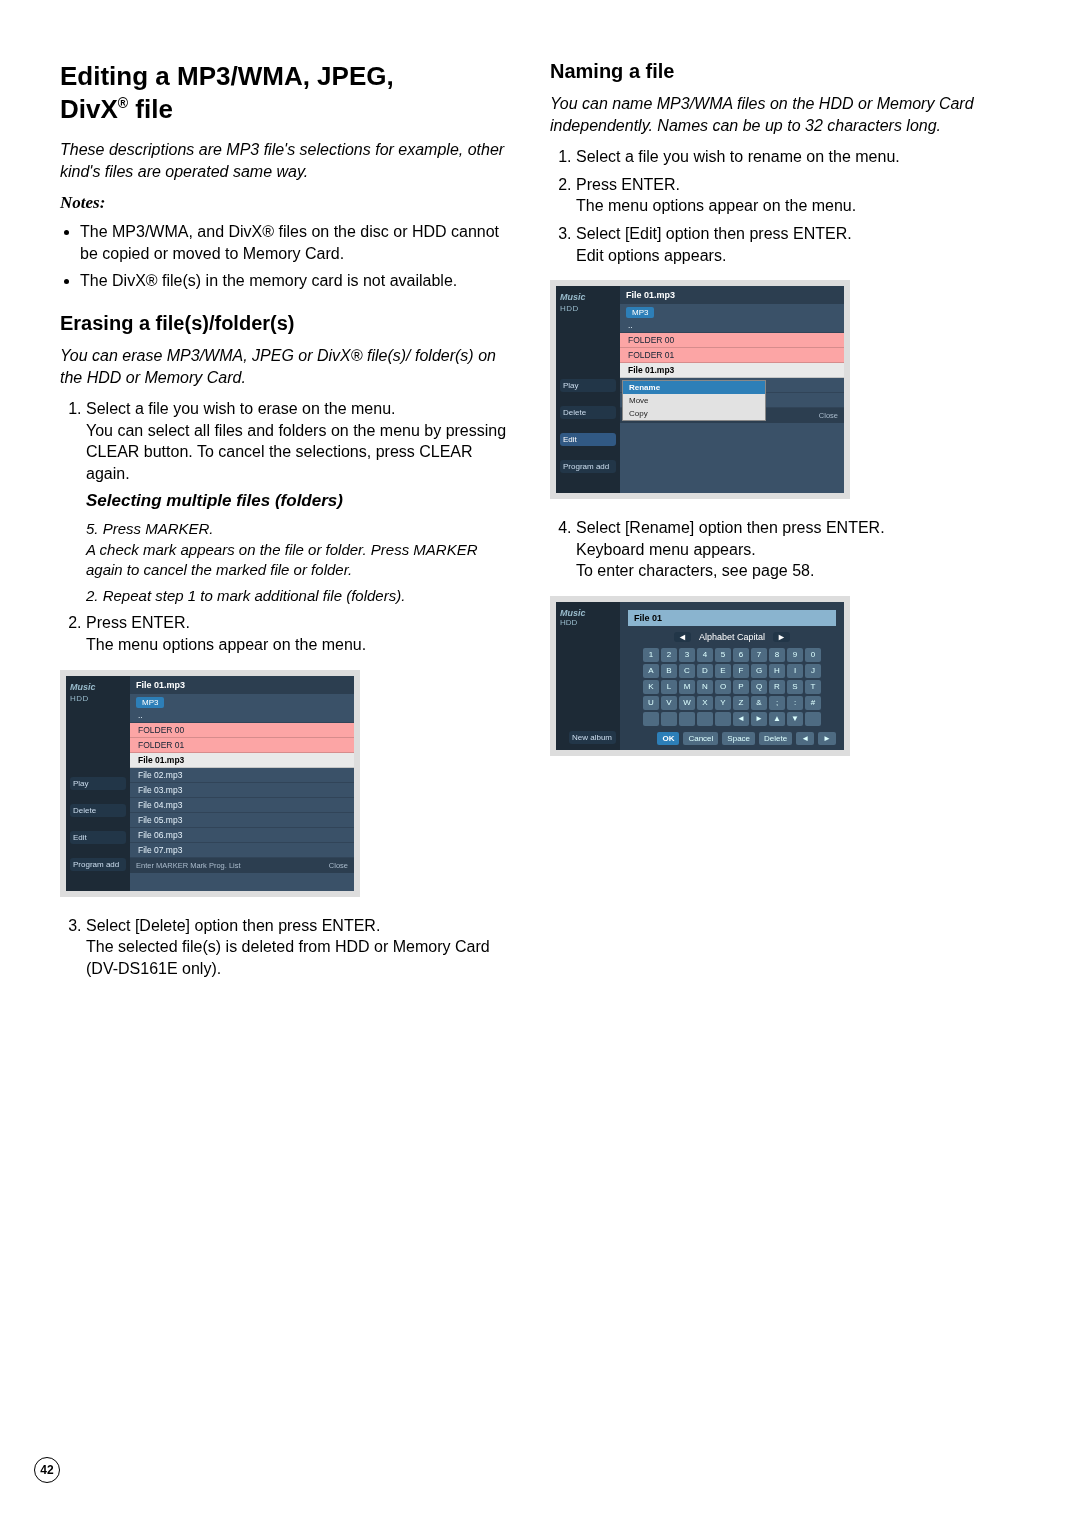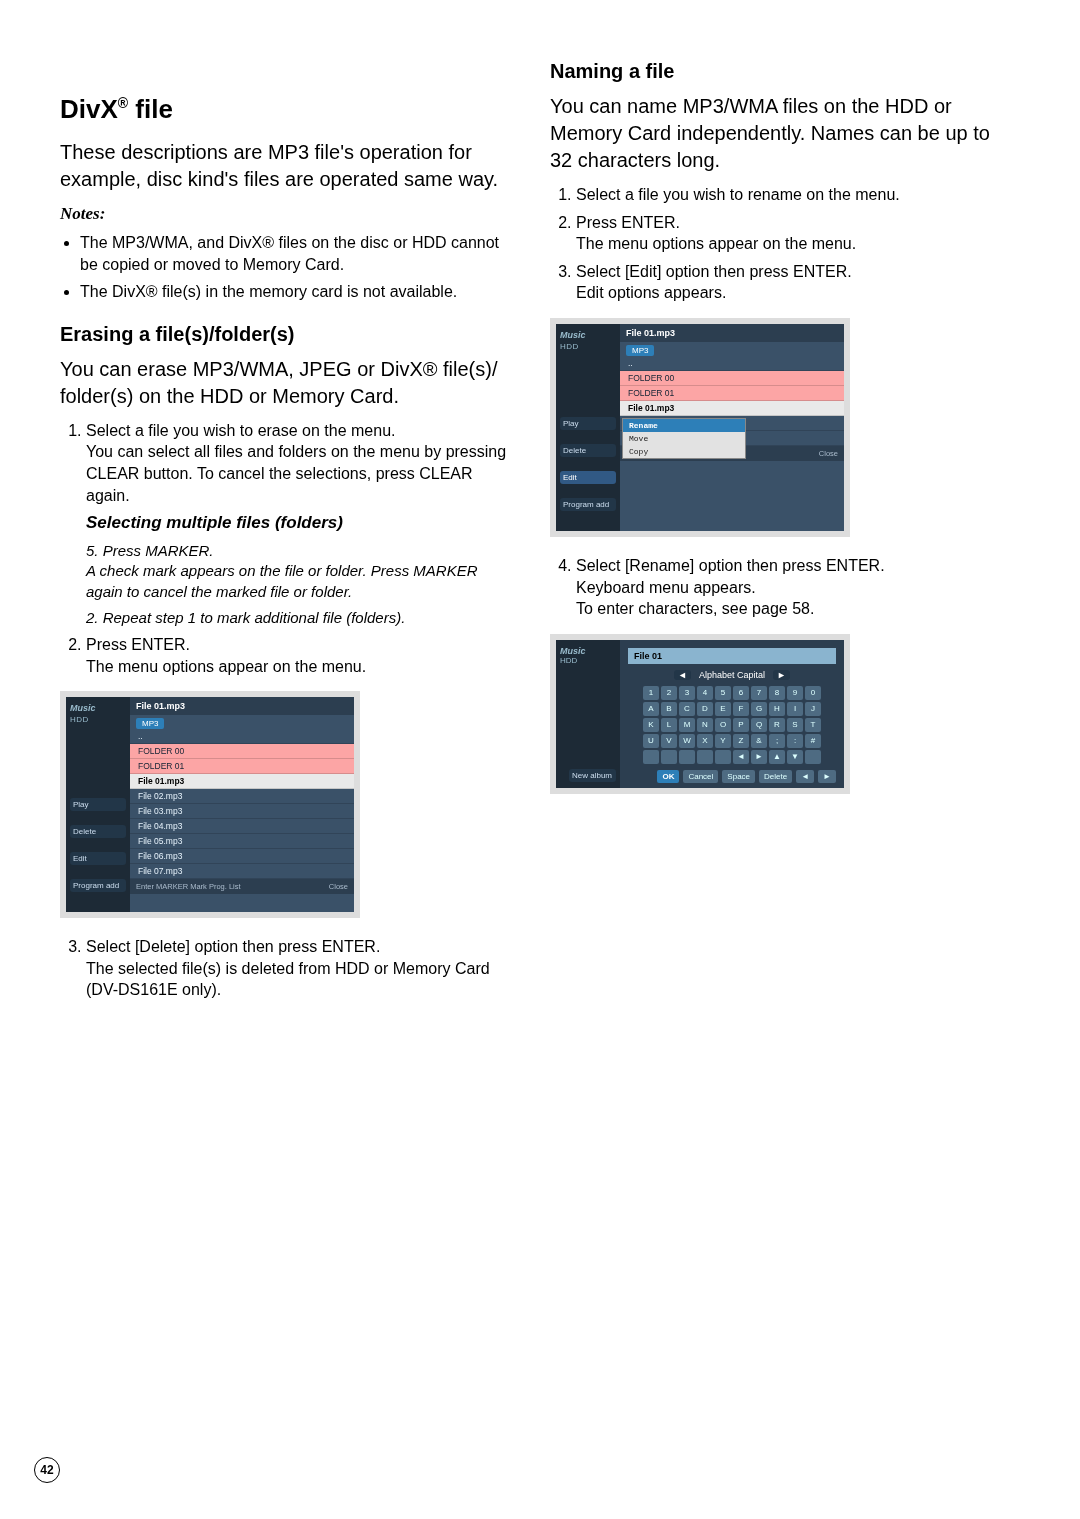--- a/index.html
+++ b/index.html
@@ -2,21 +2,21 @@
 <html><head>
 <meta charset="utf-8">
 <style>
   * { box-sizing: border-box; margin: 0; padding: 0; }
   html, body { width: 1080px; height: 1519px; background: #fff; font-family: Arial, Helvetica, sans-serif; color: #000; }
   .page { display: flex; padding: 60px 60px 0 60px; gap: 40px; }
   .col { width: 450px; }
   h1 { font-size: 26px; font-weight: bold; line-height: 1.25; margin-bottom: 14px; }
   h1 sup { font-size: 14px; vertical-align: super; }
   h2 { font-size: 20px; font-weight: bold; margin: 20px 0 10px 0; }
-  p { font-size: 20px; line-height: 1.35; margin-bottom: 10px; }
+  p { font-size: 16px; line-height: 1.35; margin-bottom: 10px; font-style: italic; }
   .notes-label { font-family: "Times New Roman", serif; font-weight: bold; font-style: italic; font-size: 17px; margin-bottom: 6px; }
   ul.notes { list-style: disc; padding-left: 20px; font-size: 16px; line-height: 1.35; margin-bottom: 14px; }
   ul.notes li { margin-bottom: 6px; }
   ol.steps { list-style: decimal; padding-left: 26px; font-size: 16px; line-height: 1.35; }
   ol.steps > li { margin-bottom: 6px; }
   .sub-heading { font-weight: bold; font-style: italic; font-size: 17px; margin: 6px 0; }
   .substeps { font-style: italic; padding-left: 0; list-style: none; font-size: 15px; line-height: 1.35; }
   .substeps li { margin-bottom: 6px; }
   .figure { margin: 14px 0 18px 0; }
 
@@ -28,21 +28,21 @@
   .menu-fig .side .hdd { font-size: 8px; letter-spacing: 0.5px; margin-bottom: 12px; }
   .menu-fig .side .btn { background: #223648; border-radius: 3px; padding: 2px 3px; margin: 14px 0; font-size: 8px; color: #cde; }
   .menu-fig .side .btn.hi { background: #315984; color: #fff; }
   .menu-fig .main { flex: 1; background: #3a5168; }
   .menu-fig .titlebar { color: #fff; font-weight: bold; padding: 4px 6px; background: #2c3e50; font-size: 9px; }
   .menu-fig .chip { display: inline-block; background: #2d7fb8; color: #fff; border-radius: 2px; padding: 1px 6px; font-size: 8px; margin: 3px 0 0 6px; }
   .menu-fig .row { padding: 2px 8px; border-bottom: 1px solid rgba(0,0,0,.15); color: #e6f2fb; font-size: 8.5px; }
   .menu-fig .row.folder { background: #fca5a5; color: #123; }
   .menu-fig .row.sel { background: #e9e9e9; color: #000; font-weight: bold; }
   .menu-fig .footer { background: #2c3e50; color: #abc; font-size: 7.5px; padding: 3px 6px; display:flex; justify-content:space-between; }
-  .menu-fig .popup { position: absolute; background: #e2e2e2; border: 1px solid #888; width: 124px; font-size: 8px; color: #222; font-family: Liberation Mono, monospace; }
+  .menu-fig .popup { position: absolute; background: #e2e2e2; border: 1px solid #888; width: 144px; font-size: 8px; color: #222; }
   .menu-fig .popup .pi { padding: 2px 6px; }
   .menu-fig .popup .pi.hi { background: #2d7fb8; color: #fff; font-weight: bold; }
   .figwrap { position: relative; display:inline-block; }
 
   .kb-fig { width: 300px; border: 6px solid #ddd; background: #2c3e50; font-size: 9px; color: #cfe; position: relative; }
   .kb-fig .side { position:absolute; left:0; top:0; bottom:0; width:64px; background:#1d2a36; color:#9bc; padding:6px 4px; }
   .kb-fig .side .tab { font-style: italic; font-weight: bold; }
   .kb-fig .side .hdd { font-size:8px; }
   .kb-fig .side .btm { position:absolute; bottom:6px; left:13px; right:4px; background:#223648; border-radius:3px; padding:2px 3px; font-size:8px; color:#cde; }
   .kb-fig .area { margin-left:64px; padding:8px; }
@@ -58,24 +58,24 @@
   .page-num { position: absolute; left: 34px; bottom: 36px; border: 1.5px solid #000; border-radius: 50%; width: 26px; height: 26px; display:flex; align-items:center; justify-content:center; font-size: 12px; font-weight: bold; }
   body { position: relative; }
 </style>
 </head>
 <body>
 
 <div class="page">
 
   <div class="col">
     <h1>
-      <br>
+      <span>Editing a MP3/WMA, JPEG,</span><br>
       <span>DivX</span><sup>®</sup><span> file</span>
     </h1>
-    <p>These descriptions are MP3 file's operation for example, disc kind's files are operated same way.</p>
+    <p>These descriptions are MP3 file's selections for example, other kind's files are operated same way.</p>
 
     <p class="notes-label">Notes:</p>
     <ul class="notes">
       <li>The MP3/WMA, and DivX® files on the disc or HDD cannot be copied or moved to Memory Card.</li>
       <li>The DivX® file(s) in the memory card is not available.</li>
     </ul>
 
     <h2>Erasing a file(s)/folder(s)</h2>
     <p>You can erase MP3/WMA, JPEG or DivX® file(s)/ folder(s) on the HDD or Memory Card.</p>
 

